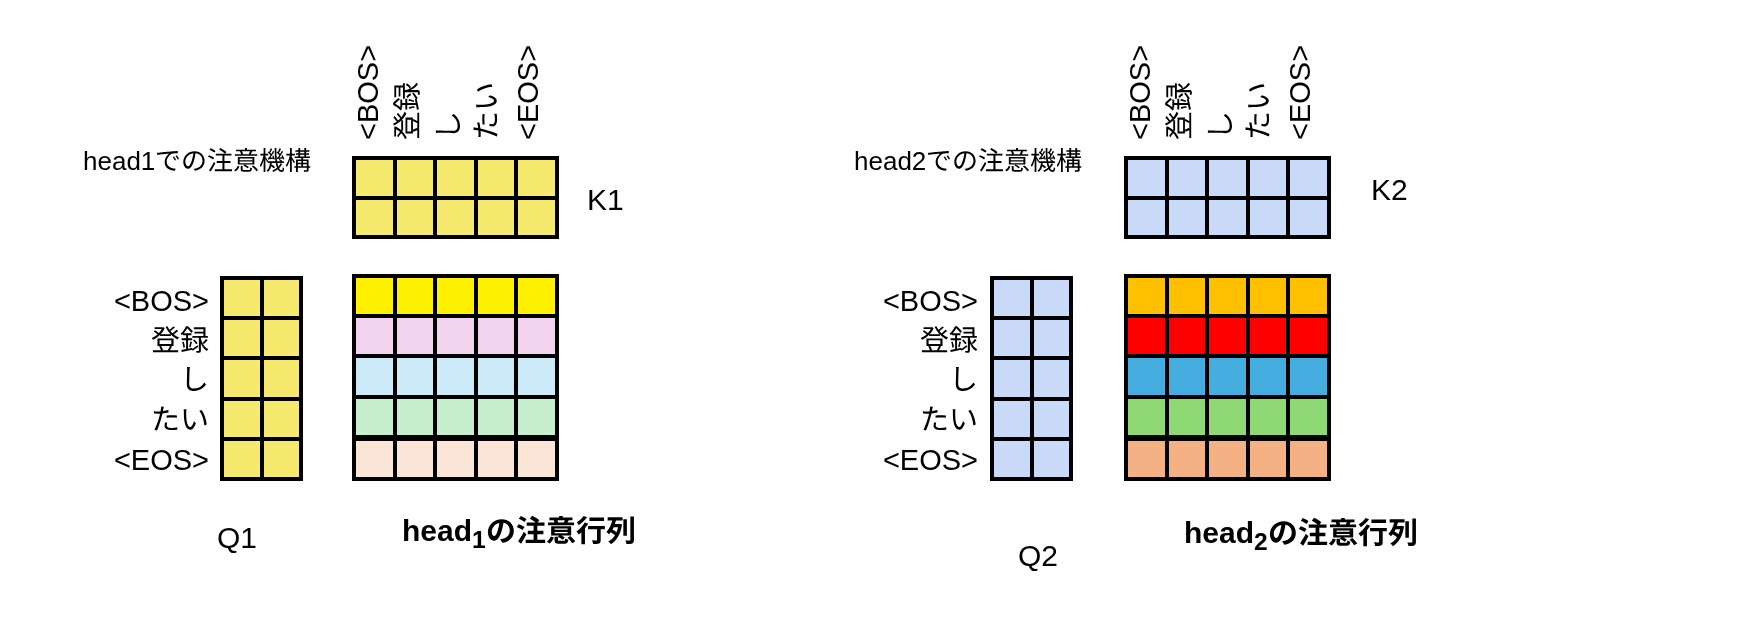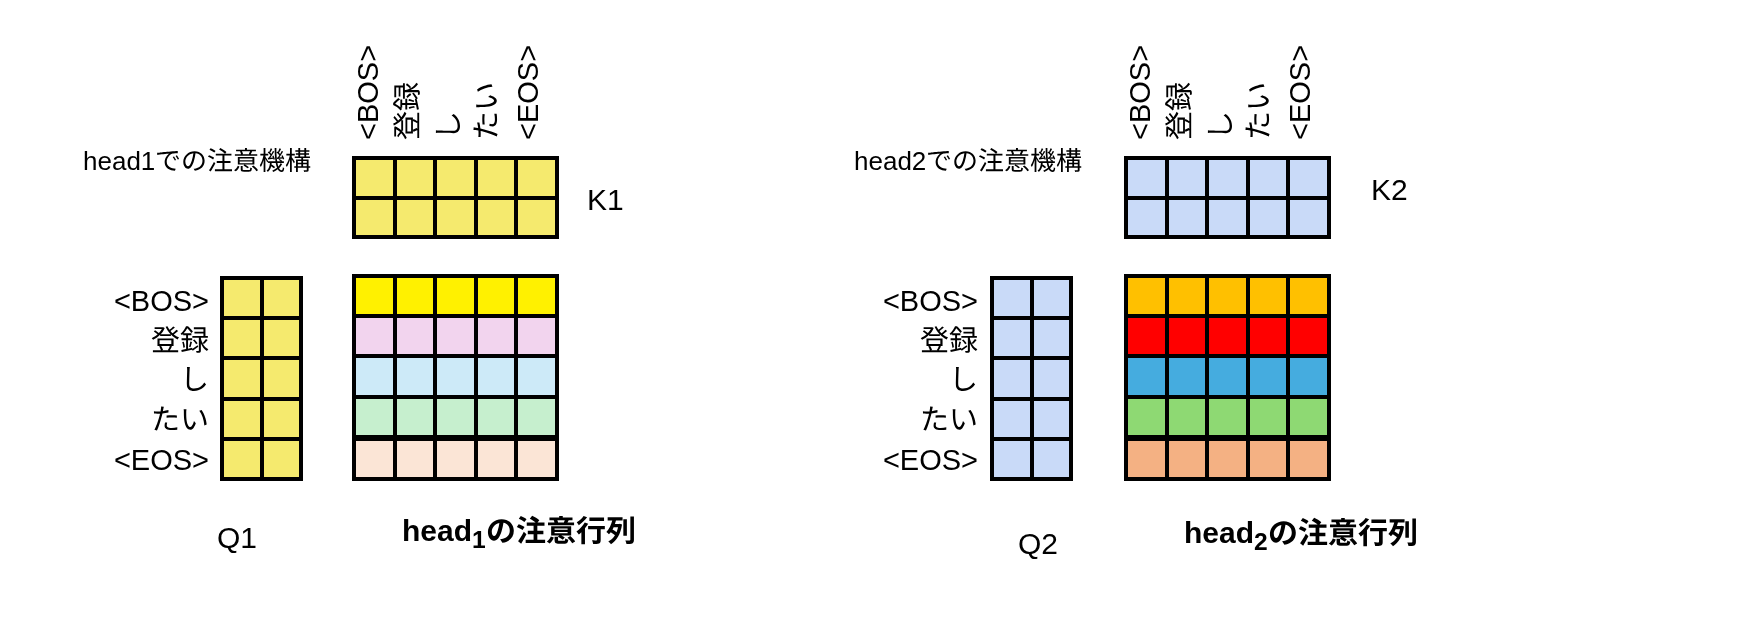--- a/index.html
+++ b/index.html
@@ -305,21 +305,21 @@
         </div>
         <div class="grow" style="margin-top: 2px;">
           <div class="gcell" style="background: rgb(244, 177, 131);"></div>
           <div class="gcell" style="background: rgb(244, 177, 131);"></div>
           <div class="gcell" style="background: rgb(244, 177, 131);"></div>
           <div class="gcell" style="background: rgb(244, 177, 131);"></div>
           <div class="gcell" style="background: rgb(244, 177, 131);"></div>
         </div>
       </div>
 
-    <div class="txt qlabel" style="left:1018px;top:526px;">Q2</div>
+    <div class="txt qlabel" style="left:1018px;top:538px;">Q2</div>
     <div class="txt title" style="left:1184px;top:515px;"><span>head</span><span class="sub"><span>2</span></span><svg class="jp" viewBox="0 -880 1000 1000">
           <use href="#b12398"></use>
         </svg><svg class="jp" viewBox="0 -880 1000 1000">
           <use href="#b27880"></use>
         </svg><svg class="jp" viewBox="0 -880 1000 1000">
           <use href="#b24847"></use>
         </svg><svg class="jp" viewBox="0 -880 1000 1000">
           <use href="#b34892"></use>
         </svg><svg class="jp" viewBox="0 -880 1000 1000">
           <use href="#b21015"></use>

